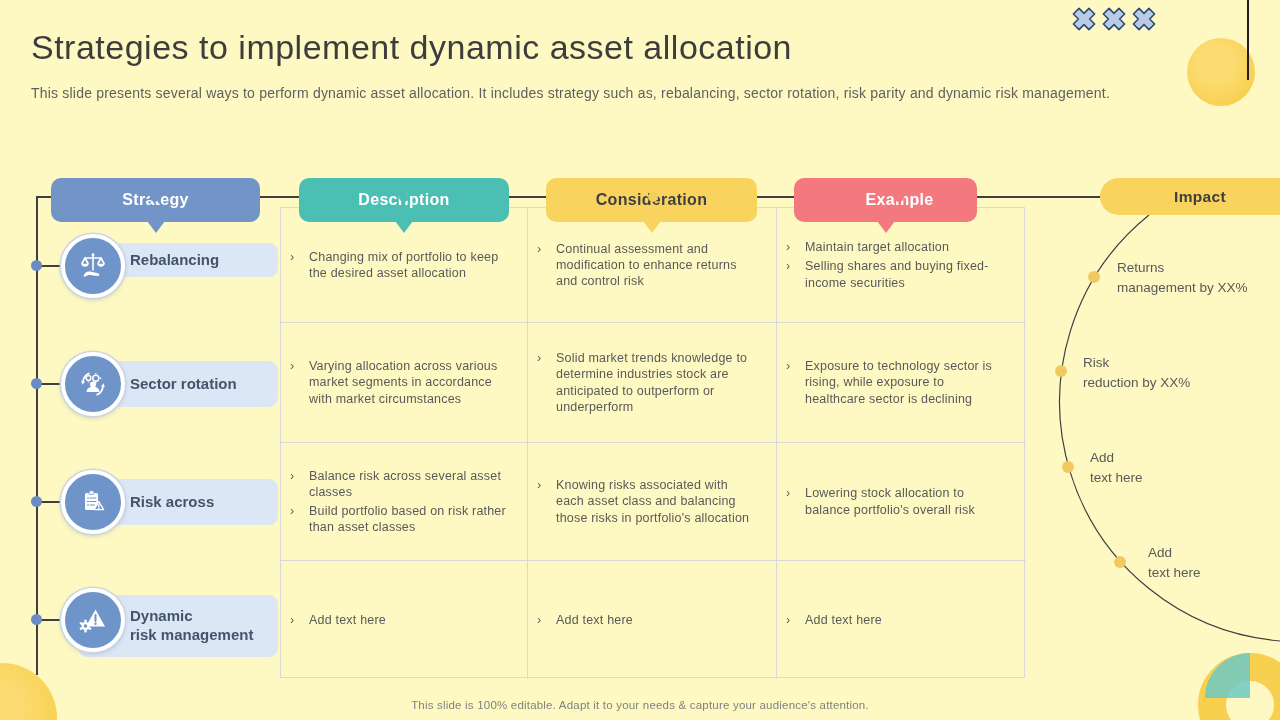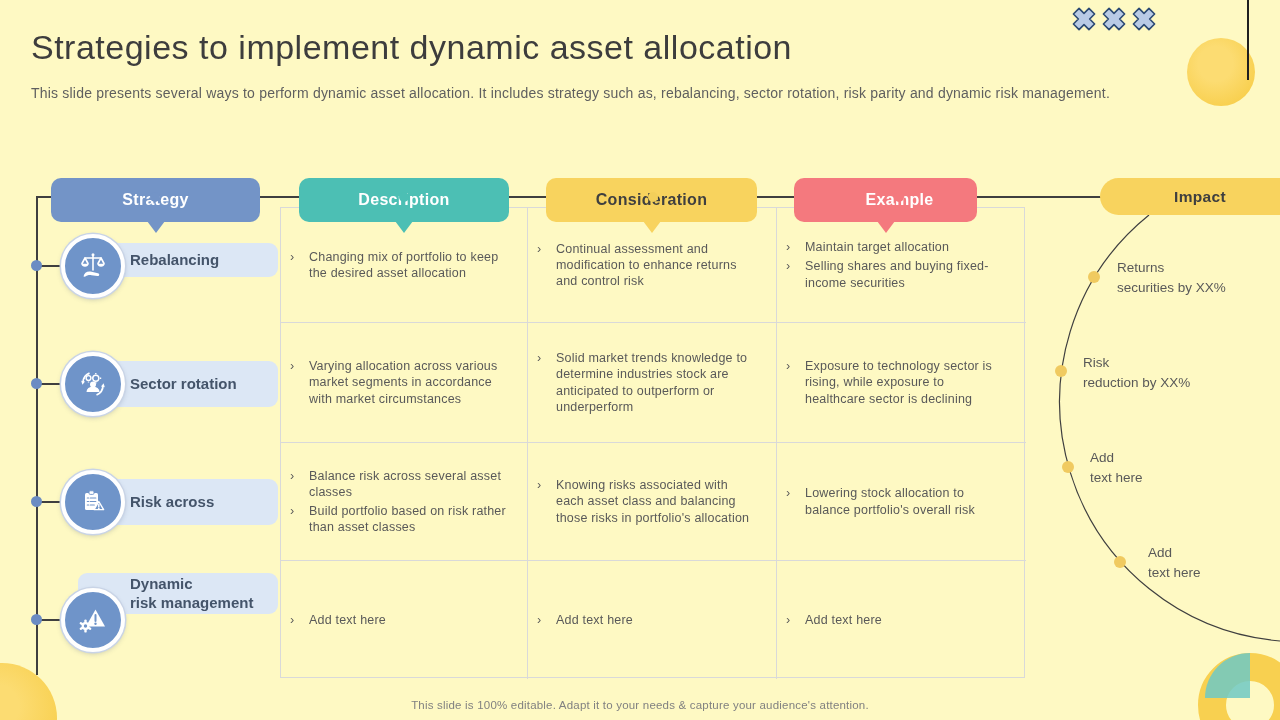--- a/index.html
+++ b/index.html
@@ -151,21 +151,21 @@
 
   <div class="chip" style="top:243px;height:34px">
     <span><span>Rebalancing</span> <span></span></span>
   </div>
   <div class="chip" style="top:361px;height:46px">
     <span><span>Sector rotation</span> <span></span></span>
   </div>
   <div class="chip" style="top:479px;height:46px">
     <span><span>Risk across</span> <span></span></span>
   </div>
-  <div class="chip" style="top:573px;height:41px">
+  <div class="chip" style="top:595px;height:62px">
     <span>
         <span style="display:block">Dynamic</span>
         <span style="display:block">risk management</span>
       </span>
   </div>
 
   <div class="icon-badge" style="top:234px">
     <svg width="36" height="36" viewBox="0 0 36 36">
       <g stroke="#fff" fill="none" stroke-width="1.6" stroke-linecap="round">
         <line x1="18" y1="8.5" x2="18" y2="22"></line>
@@ -316,21 +316,21 @@
     <circle cx="1068" cy="467" r="6" fill="#f0ca60"></circle>
     <circle cx="1120" cy="562" r="6" fill="#f0ca60"></circle>
     <path d="M 1250 653 A 45 45 0 0 0 1205 698 L 1250 698 Z" fill="#6fc9c4" opacity="0.85"></path>
   </svg>
 
   <div class="impact-pill">
       <span>Impact</span>
     </div>
   <div class="impact-label" style="left:1117px;top:258px">
     <span>Returns</span>
-      <span>securities by XX%</span>
+      <span>management by XX%</span>
   </div>
   <div class="impact-label" style="left:1083px;top:353px">
     <span>Risk</span>
       <span>reduction by XX%</span>
   </div>
   <div class="impact-label" style="left:1090px;top:448px">
     <span>Add</span>
       <span>text here</span>
   </div>
   <div class="impact-label" style="left:1148px;top:543px">

